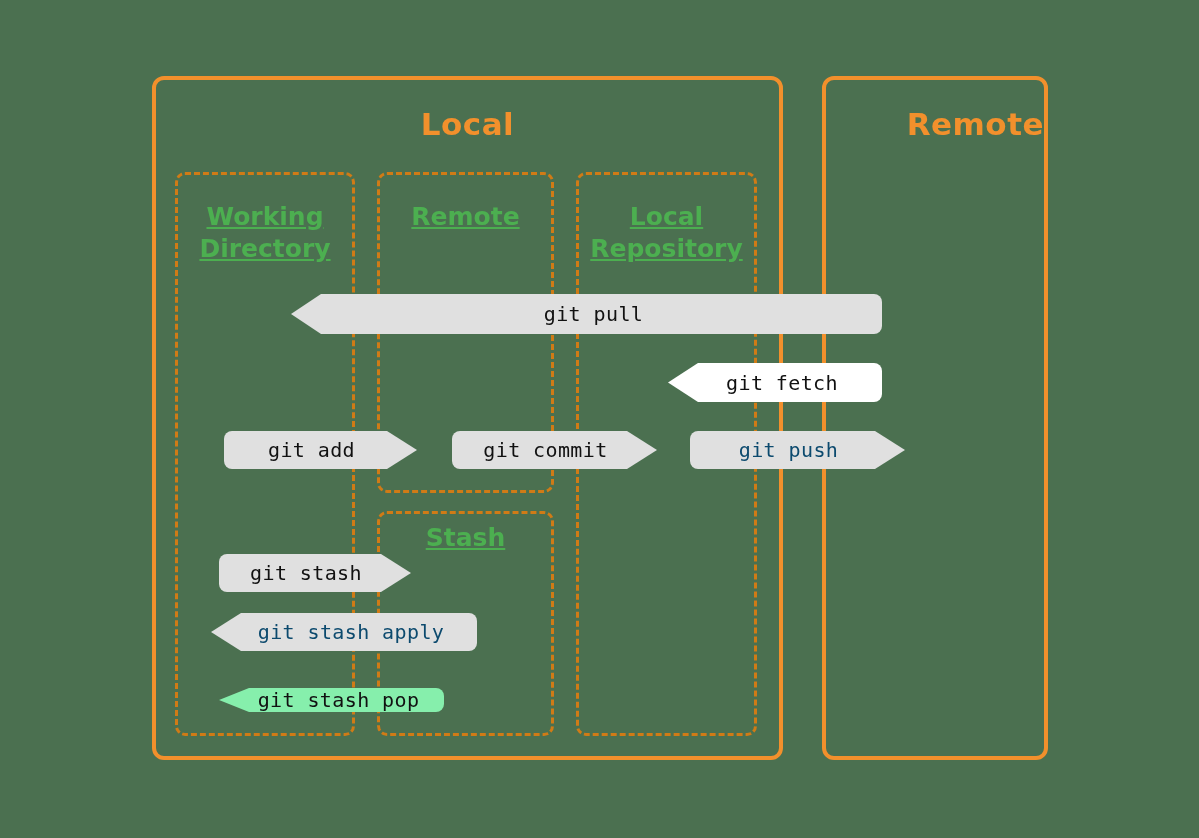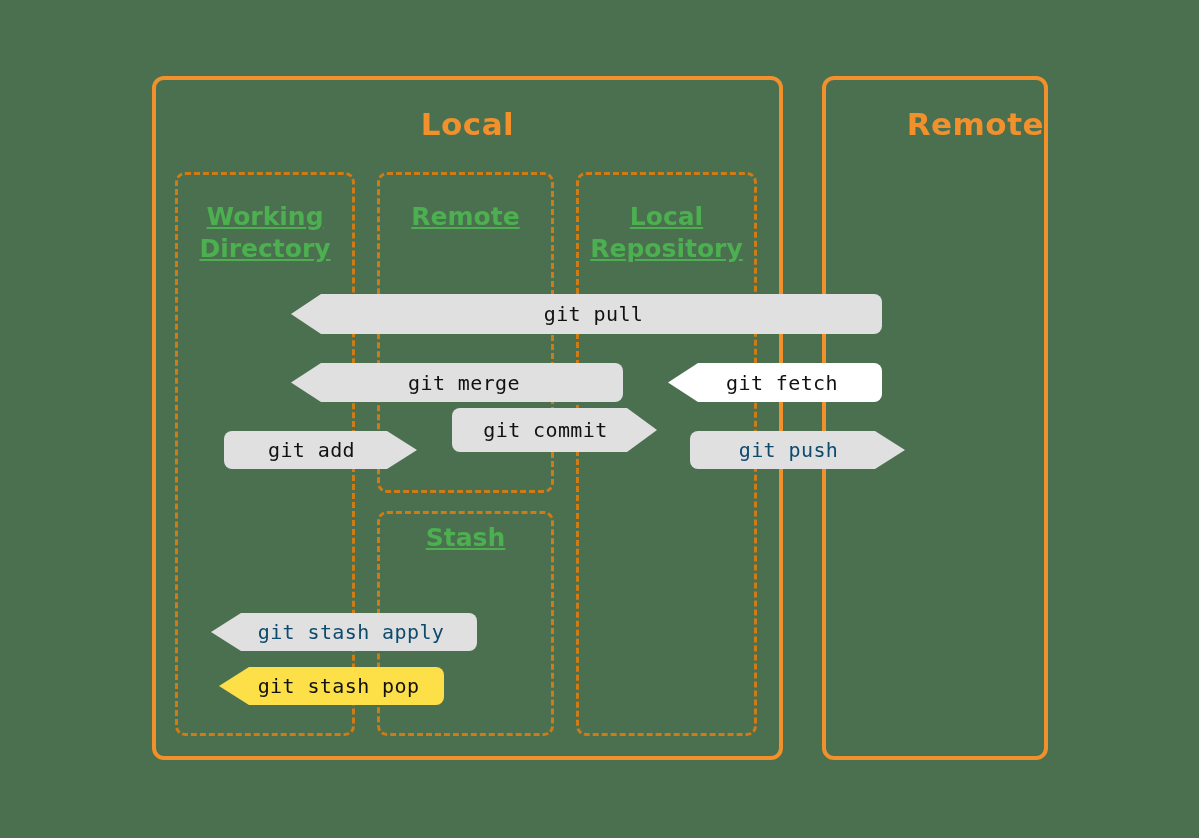--- a/index.html
+++ b/index.html
@@ -125,34 +125,34 @@
     <div class="subzone" style="left: 576px; top: 172px; width: 181px; height: 564px; border-color: rgb(208, 123, 22);">
       <div class="subzone-title" style="top: 26px; color: rgb(76, 175, 80);">Local
 Repository</div>
     </div>
     <div class="subzone" style="left: 377px; top: 511px; width: 177px; height: 225px; border-color: rgb(208, 123, 22);">
       <div class="subzone-title" style="top: 8px; color: rgb(76, 175, 80);">Stash</div>
     </div>
     <div class="arrow left" style="left: 291px; top: 294px; width: 591px; height: 40px; background: rgb(224, 224, 224); color: rgb(17, 17, 17);">
       <span class="arrow-label">git pull</span>
     </div>
-    <div class="arrow left" style="left: 291px; top: 363px; width: 332px; height: 39px; background: rgb(224, 224, 224); color: rgb(17, 17, 17);">
-      <span class="arrow-label">git merge</span>
-    </div>
     <div class="arrow left" style="left: 668px; top: 363px; width: 214px; height: 39px; background: #ffffff; color: rgb(17, 17, 17);">
       <span class="arrow-label">git fetch</span>
     </div>
     <div class="arrow right" style="left: 224px; top: 431px; width: 193px; height: 38px; background: rgb(224, 224, 224); color: rgb(17, 17, 17);">
       <span class="arrow-label">git add</span>
     </div>
-    <div class="arrow right" style="left: 452px; top: 408px; width: 205px; height: 44px; background: rgb(224, 224, 224); color: rgb(17, 17, 17);">
+    <div class="arrow right" style="left: 452px; top: 431px; width: 205px; height: 38px; background: rgb(224, 224, 224); color: rgb(17, 17, 17);">
       <span class="arrow-label">git commit</span>
     </div>
     <div class="arrow right" style="left: 690px; top: 431px; width: 215px; height: 38px; background: rgb(224, 224, 224); color: #0c4a6e;">
       <span class="arrow-label">git push</span>
     </div>
+    <div class="arrow right" style="left: 219px; top: 554px; width: 192px; height: 38px; background: rgb(224, 224, 224); color: rgb(17, 17, 17);">
+      <span class="arrow-label">git stash</span>
+    </div>
     <div class="arrow left" style="left: 211px; top: 613px; width: 266px; height: 38px; background: rgb(224, 224, 224); color: #0c4a6e;">
       <span class="arrow-label">git stash apply</span>
     </div>
-    <div class="arrow left" style="left: 219px; top: 667px; width: 225px; height: 38px; background: #fde047; color: rgb(17, 17, 17);">
+    <div class="arrow left" style="left: 219px; top: 688px; width: 225px; height: 24px; background: #86efac; color: rgb(17, 17, 17);">
       <span class="arrow-label">git stash pop</span>
     </div>
   </div>
 
 </body></html>

